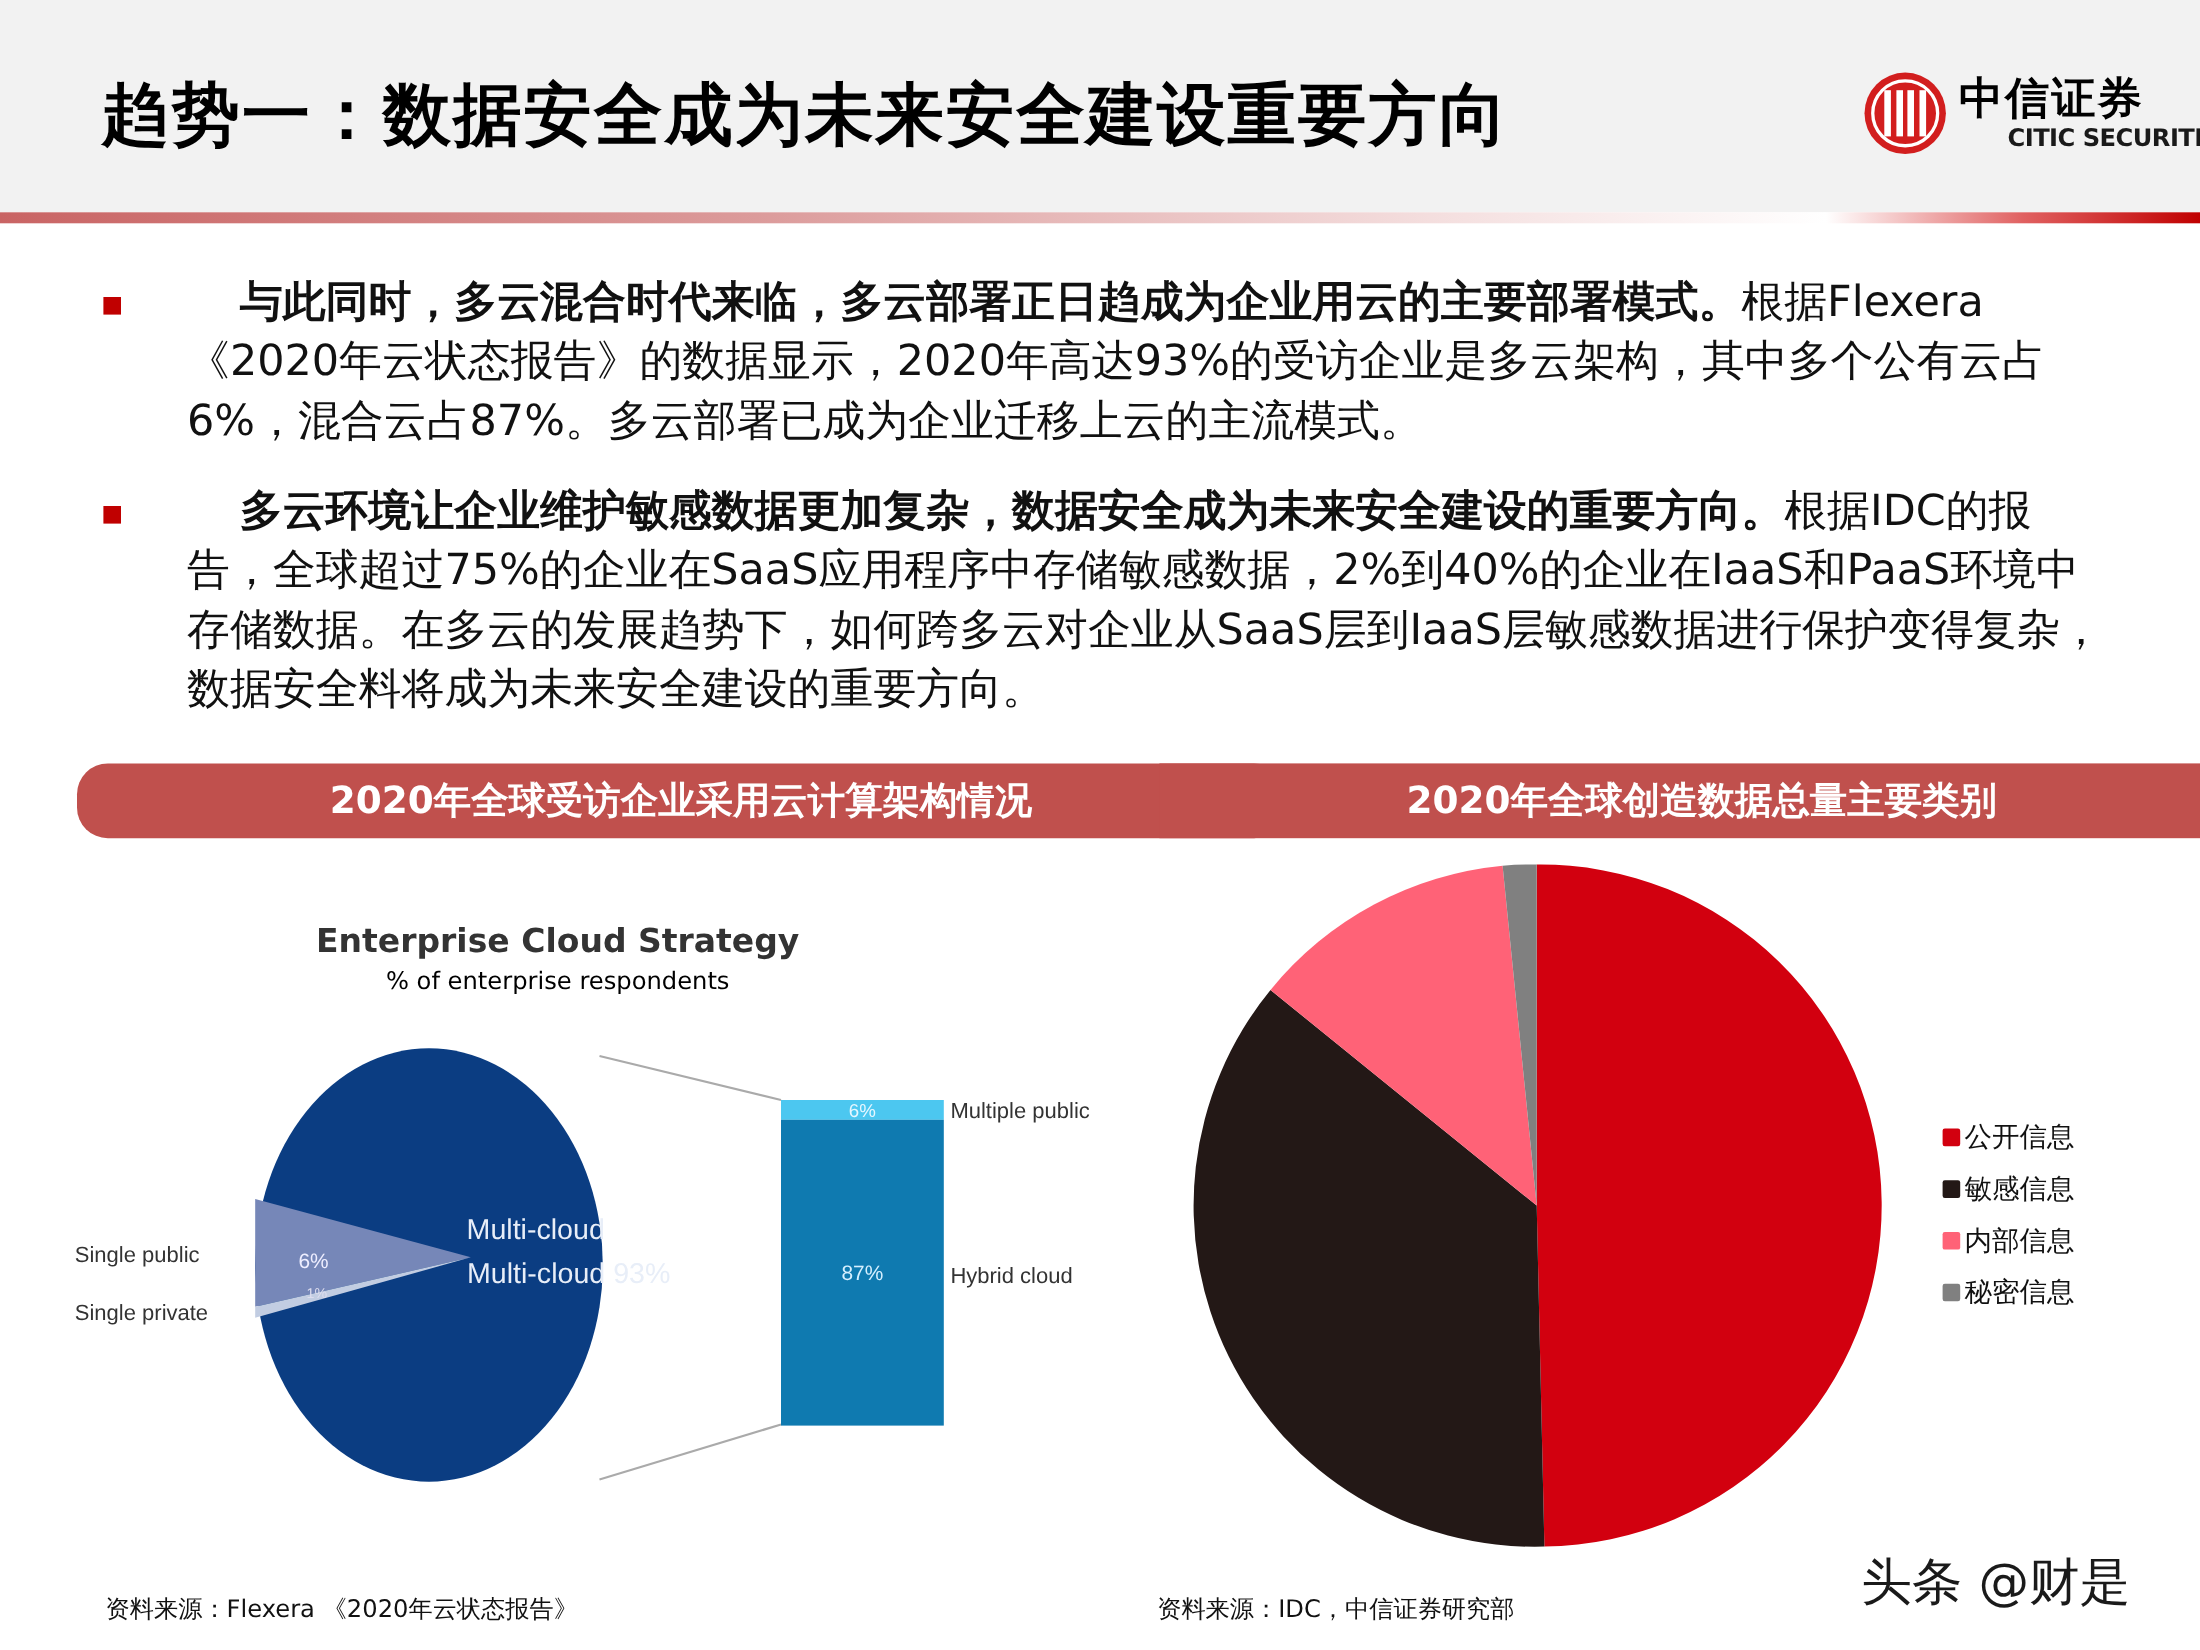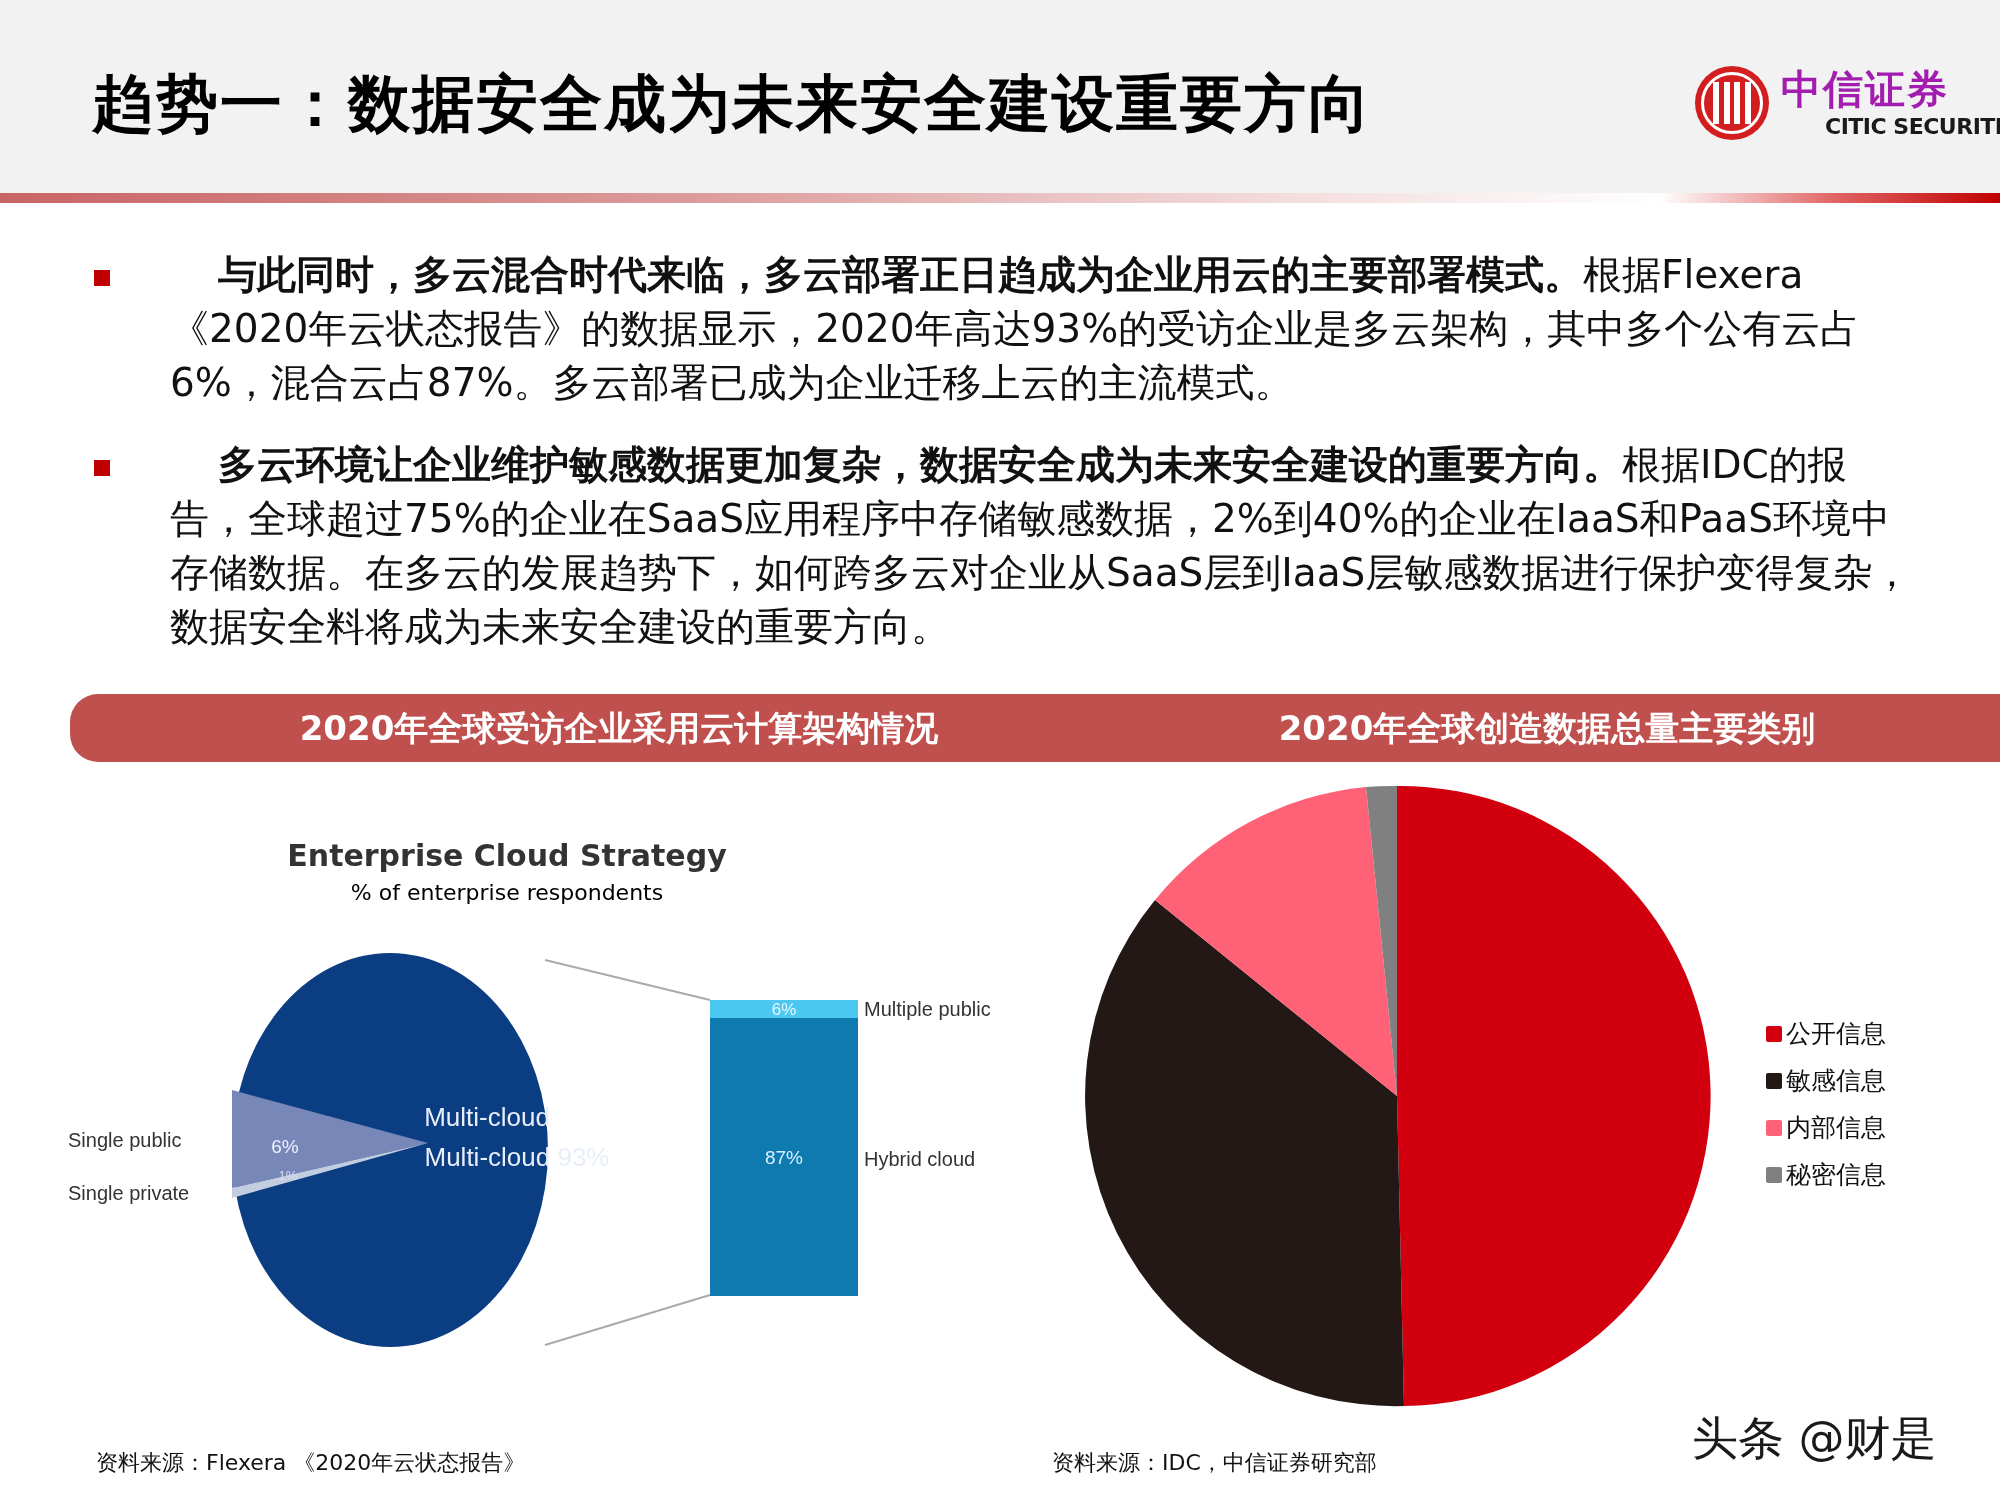--- a/index.html
+++ b/index.html
@@ -9,21 +9,21 @@
   .header { position: absolute; left: 0; top: 0; width: 2000px; height: 193px; background: #f2f2f2; }
   .page-title { position: absolute; left: 92px; top: 62px; font-size: 62px; font-weight: bold; letter-spacing: 2px; color: #000; white-space: nowrap; }
   .header-rule { position: absolute; left: 0; top: 193px; width: 2000px; height: 10px;
     background: linear-gradient(90deg, #c96464 0%, #dc9c9c 35%, #f4dede 65%, #ffffff 83%, #e06060 92%, #c00000 100%); }
 
   .logo { position: absolute; left: 1695px; top: 62px; width: 270px; height: 80px; }
   .logo-mark { position: absolute; left: 0; top: 4px; width: 74px; height: 74px; border-radius: 50%; background: #d21e1e; }
   .logo-mark .ring { position: absolute; left: 6px; top: 6px; width: 62px; height: 62px; border-radius: 50%; border: 3px solid #fff; }
   .logo-mark .bars { position: absolute; left: 18px; top: 16px; width: 38px; height: 42px; display: flex; justify-content: space-between; }
   .logo-mark .bars span { display: block; width: 6px; height: 42px; background: #fff; }
-  .logo-cn { position: absolute; left: 86px; top: 0; font-size: 40px; font-weight: bold; color: #a21caf; font-family: "DejaVu Serif", serif; letter-spacing: 2px; white-space: nowrap; }
+  .logo-cn { position: absolute; left: 86px; top: 0; font-size: 40px; font-weight: bold; color: #000000; font-family: "DejaVu Serif", serif; letter-spacing: 2px; white-space: nowrap; }
   .logo-en { position: absolute; left: 86px; top: 52px; font-size: 22px; font-weight: bold; color: #1a1a1a; white-space: nowrap; letter-spacing: -0.5px; margin-left: 44px; }
 
   .bullets { position: absolute; left: 92px; top: 248px; width: 1820px; }
   .bullet { position: relative; padding-left: 78px; margin-bottom: 28px; font-size: 39px; line-height: 54px; color: #111; }
   .bullet-marker { position: absolute; left: 2px; top: 22px; width: 16px; height: 16px; background: #c00000; }
   .bullet b { font-weight: bold; margin-left: 48px; }
 
   .chart-banner { position: absolute; top: 694px; height: 68px; background: #c0504d; color: #fff; font-weight: bold; font-size: 34px; text-align: center; line-height: 68px; }
   .banner-left { left: 70px; width: 1098px; border-radius: 28px; }
   .banner-right { left: 1054px; width: 986px; }

